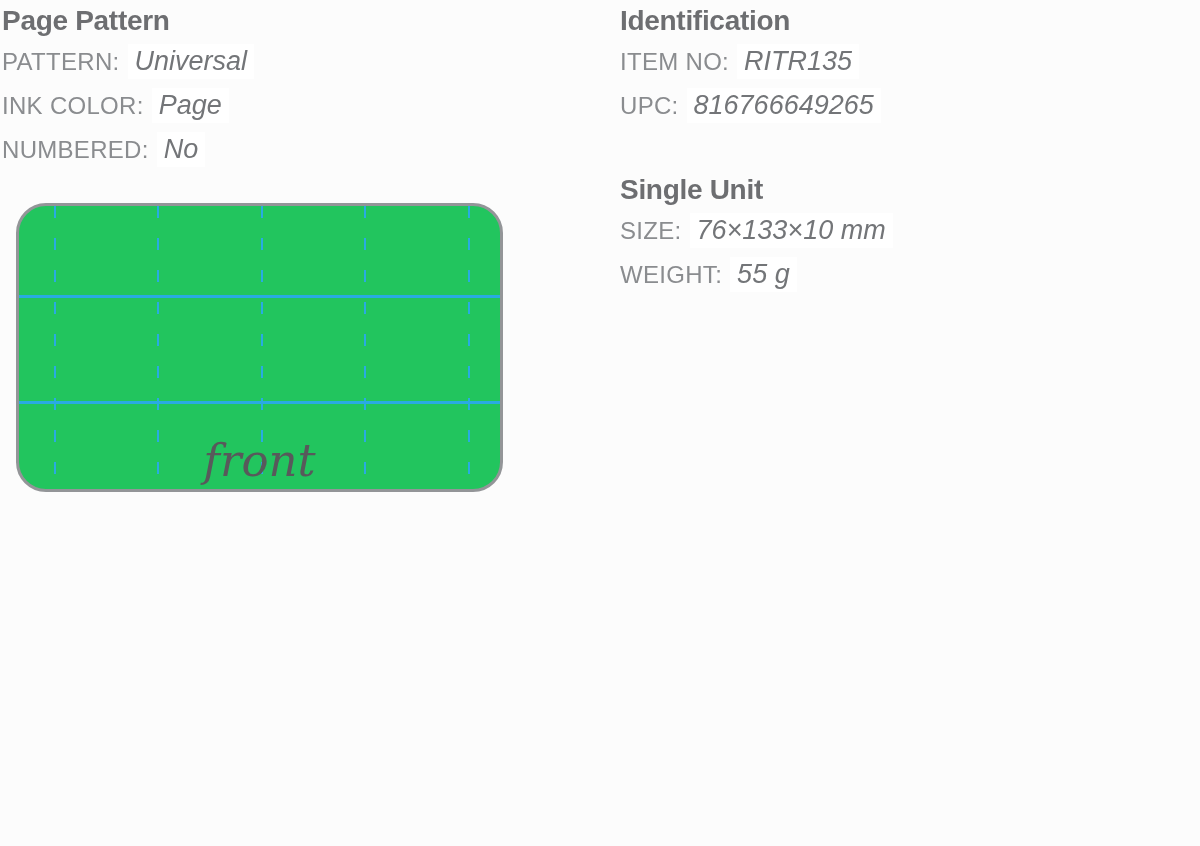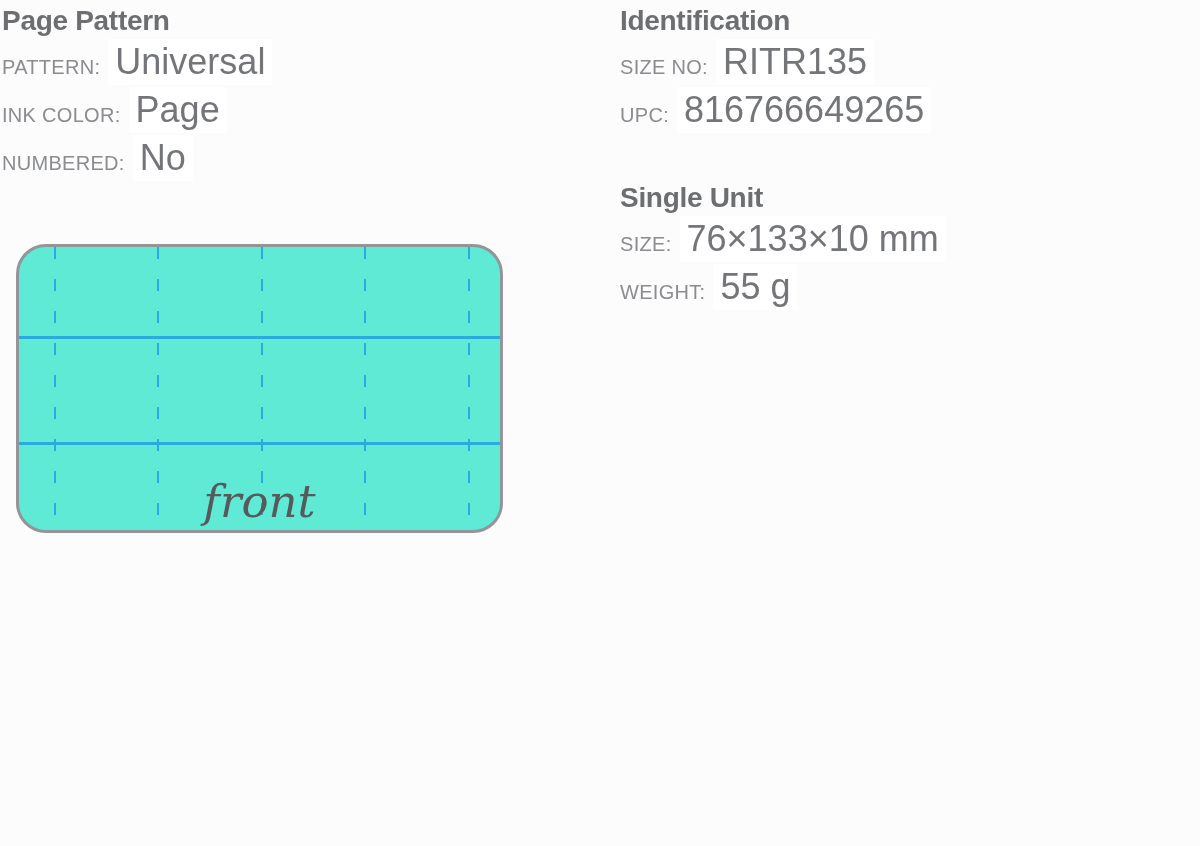--- a/index.html
+++ b/index.html
@@ -29,42 +29,42 @@
   .heading {
     margin: 0 0 3px 0;
     font-size: 28px;
     line-height: 34px;
     font-weight: 700;
     letter-spacing: -0.3px;
     color: var(--heading-text);
   }
   .spec-row { line-height: 41px; white-space: nowrap; }
   .spec-label {
-    font-size: 20px;
+    font-size: 24px;
     color: var(--label-text);
     letter-spacing: 0.3px;
     margin-right: 8px;
   }
   .spec-value {
-    font-size: 36px;
+    font-size: 27px;
     color: var(--value-text);
     background: var(--value-highlight-bg);
     padding: 2px 7px 3px 7px;
+    font-style: italic;
   }
   .section-gap { margin-top: 44px; }
 
   .pattern-card {
     position: absolute;
     left: 16px;
     width: 487px;
     height: 289px;
     border: 3px solid var(--card-border);
     border-radius: 30px;
-    background: #5eead4;
-    margin-top: 41px;
+    background: #22c55e;
   }
   .card-front { top: 203px; }
   .card-back  { top: 543px; }
 
   .pattern-area {
     position: absolute;
     inset: 0;
     border-radius: 26px;
     overflow: hidden;
   }
@@ -127,21 +127,21 @@
         <div class="h-line" style="top: 195px;"></div>
       </div>
     <div class="card-label">front</div>
   </div>
 
 
   <div class="col-right">
     <div class="section">
       <h2 class="heading">Identification</h2>
       <div class="spec-row">
-        <span class="spec-label">SIZE NO:</span><span class="spec-value">RITR135</span>
+        <span class="spec-label">ITEM NO:</span><span class="spec-value">RITR135</span>
       </div>
       <div class="spec-row">
         <span class="spec-label">UPC:</span><span class="spec-value">816766649265</span>
       </div>
     </div>
 
     <div class="section section-gap">
       <h2 class="heading">Single Unit</h2>
       <div class="spec-row">
         <span class="spec-label">SIZE:</span><span class="spec-value">76×133×10 mm</span>

